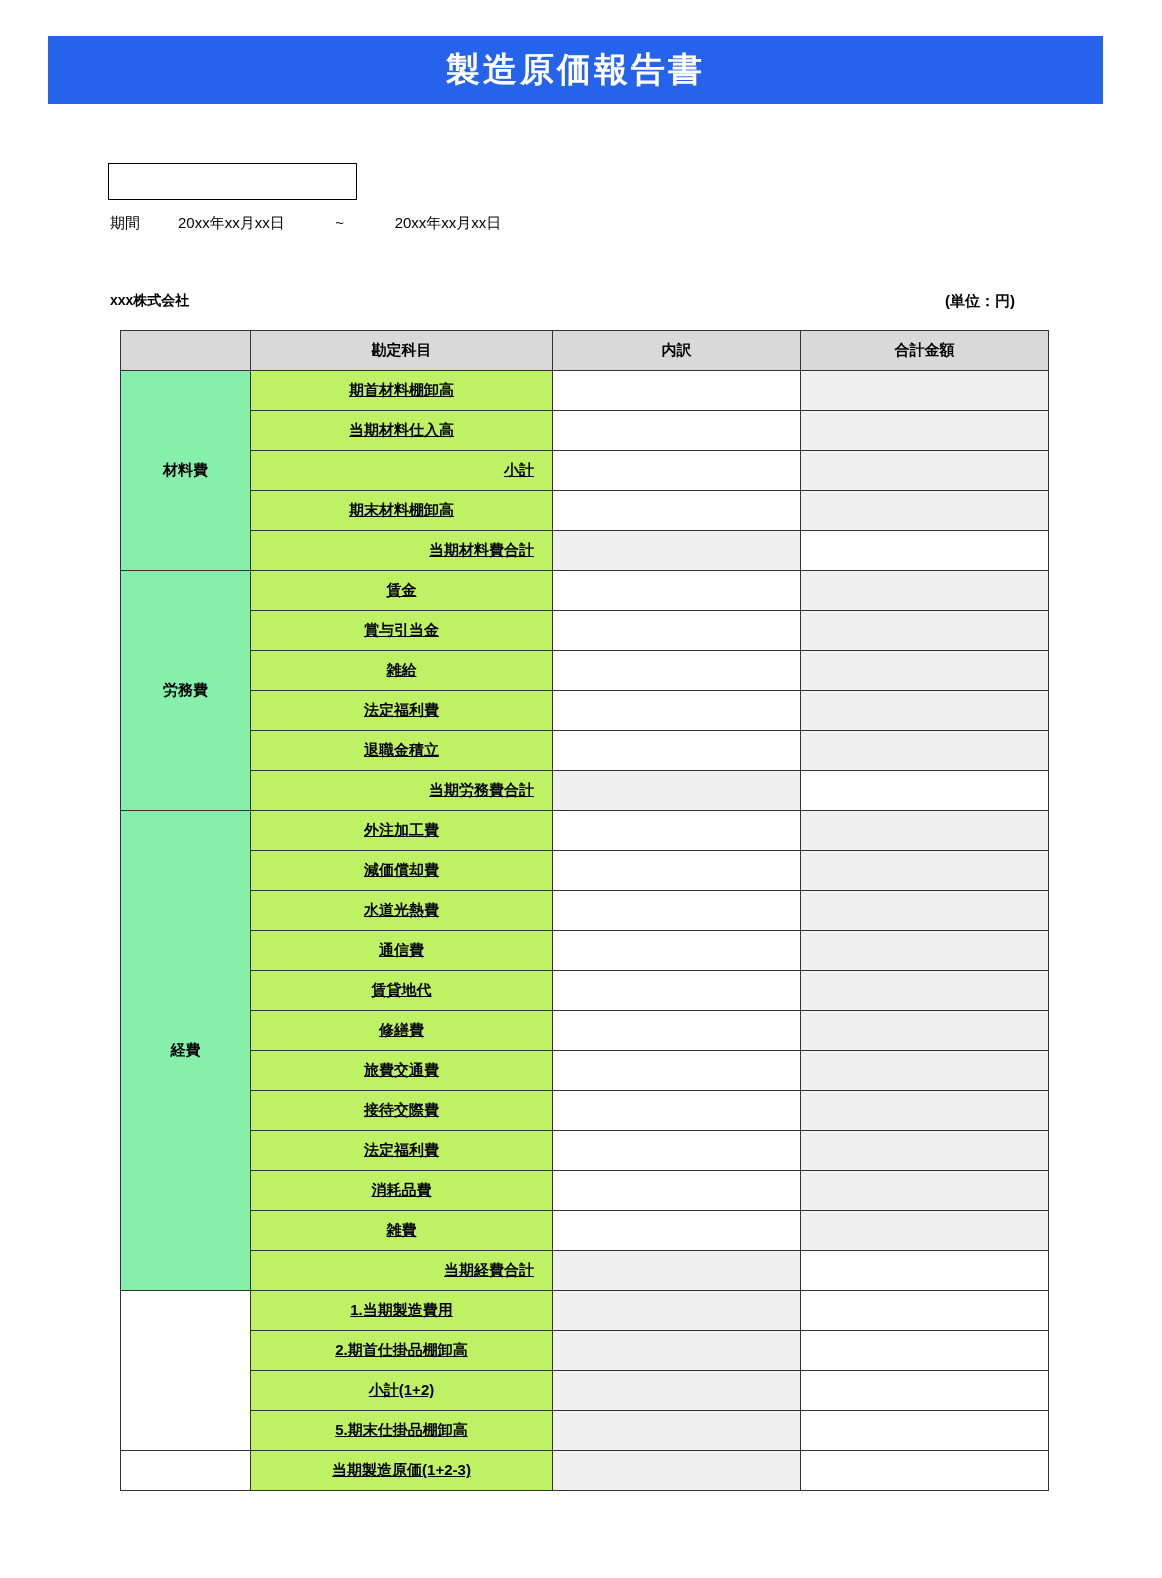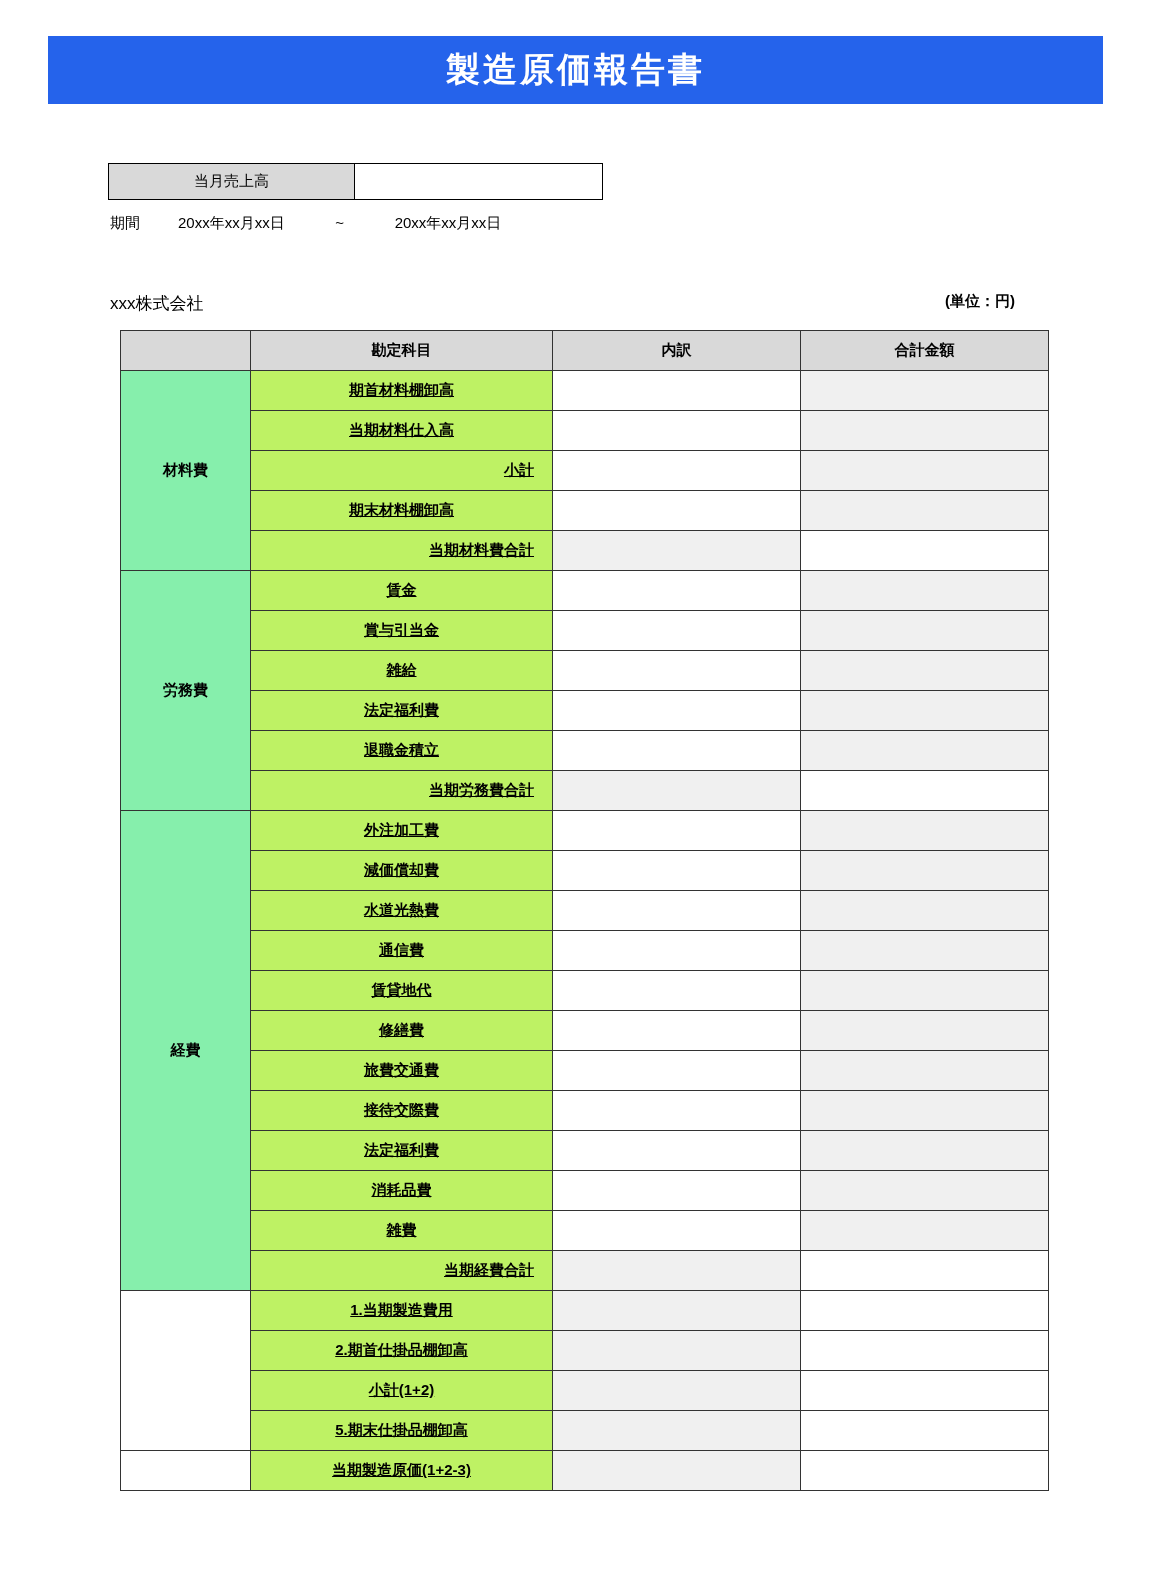--- a/index.html
+++ b/index.html
@@ -88,22 +88,22 @@
     text-align: center;
     font-size: 15px;
   }
   .period-end { }
 
   
   .company-line {
     position: absolute;
     left: 110px;
     top: 292px;
-    font-size: 17px;
-    font-weight: normal;
+    font-size: 14px;
+    font-weight: bold;
   }
   .unit-line {
     position: absolute;
     right: 124px;
     top: 292px;
     font-size: 15px;
     font-weight: bold;
   }
 
   
@@ -167,21 +167,20 @@
 </head>
 <body>
 
 <div class="page">
 
   <div class="title-banner">
     <span class="title-text">製造原価報告書</span>
   </div>
 
   <div class="sales-row">
-    <div class="sales-label">当月売上高</div>
     <div class="sales-value"></div>
   </div>
 
   <div class="period-line">
     <span class="period-label">期間</span>
     <span class="period-start">20xx年xx月xx日</span>
     <span class="period-tilde">~</span>
     <span class="period-end">20xx年xx月xx日</span>
   </div>
 

